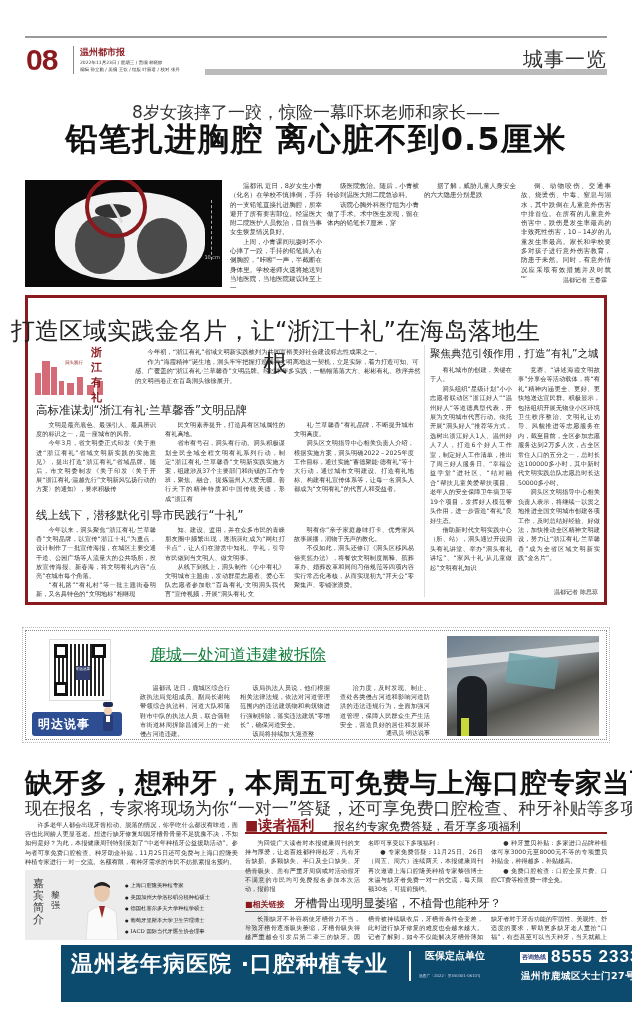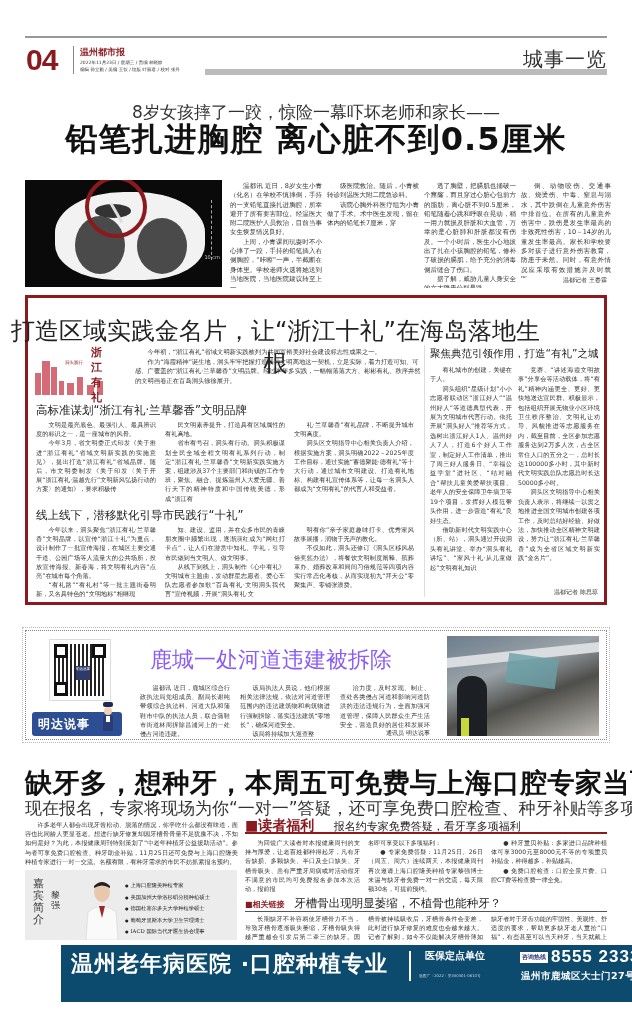--- a/index.html
+++ b/index.html
@@ -44,55 +44,55 @@
   
   .box3 { left: 25px; top: 630px; width: 582px; height: 110px; border: 1px dotted #888; outline: 1px dotted #bbb; outline-offset: 2px; }
   .qr { left: 50px; top: 640px; width: 60px; height: 60px; background:
         repeating-linear-gradient(90deg, #222 0 2px, #fff 2px 4px),
         #fff; border: 4px solid #fff; outline: 1px solid #ddd; }
   .qr-corner { position:absolute; width: 14px; height: 14px; border: 3px solid #111; background: #fff; }
   .qr-center { position:absolute; left: 22px; top: 22px; width: 14px; height: 14px; background: #2d3a6a; color:#fff; font-size: 3.5px; text-align:center; line-height: 7px; }
   .mingda { left: 32px; top: 712px; width: 90px; height: 24px; background: #2e4e93; border-radius: 3px; }
   .mingda span { position:absolute; left: 6px; top: 4px; font-size: 12px; color:#fff; font-weight: bold; letter-spacing: 1px; }
   .mingda .officer { position:absolute; right: 6px; top: -10px; width: 16px; height: 32px; }
-  .headline3 { left: 150px; top: 645px; font-size: 22px; color: #8b5cf6; }
+  .headline3 { left: 150px; top: 645px; font-size: 16px; color: #15803d; text-decoration: underline; }
   .photo3 { left: 447px; top: 636px; width: 152px; height: 100px; background: linear-gradient(160deg, #6c7d8d 0%, #9aa3a8 35%, #4e4e4a 60%, #bab7b0 100%); overflow:hidden; }
   .photo3 .beam { position:absolute; left:0; top: 14px; width: 152px; height: 10px; background: #d9dde0; transform: skewY(-6deg); }
   .photo3 .tarp { position:absolute; left: 60px; top: 20px; width: 50px; height: 30px; background: #6aa0a8; opacity: .8; transform: rotate(8deg); }
   .photo3 .person { position:absolute; left: 10px; top: 40px; width: 30px; height: 60px; background: #1c1f24; border-radius: 14px 14px 0 0; }
   .photo3 .vest { position:absolute; left: 14px; top: 82px; width: 8px; height: 18px; background: #c8d93a; }
 
   
   .headline4 { left: 25px; top: 765px; font-size: 27px; font-weight: bold; color: #111; letter-spacing: 0.5px; white-space: nowrap; }
   .subhead4 { left: 25px; top: 797px; font-size: 17px; color: #333; white-space: nowrap; }
   .tag { color: #8b1a1f; font-weight: bold; }
   .section-h { font-size: 11px; color: #222; white-space: nowrap; }
   .h-rule { height: 2px; background: #8b1a1f; }
-  .expert { left: 25px; top: 870px; width: 212px; height: 70px; background: #ececec; }
+  .expert { left: 25px; top: 870px; width: 243px; height: 70px; background: #ececec; }
   .expert .vt { position:absolute; left: 8px; top: 8px; font-size: 11px; line-height: 12px; width: 12px; color: #333; }
   .expert .name { position:absolute; left: 26px; top: 20px; font-size: 9px; line-height: 10px; width: 10px; color: #333; }
   .expert .doc { position:absolute; left: 58px; top: 8px; width: 38px; height: 62px; }
   .expert ul { position:absolute; left: 100px; top: 10px; list-style: none; font-size: 5.3px; line-height: 10.5px; color: #222; font-family: "DejaVu Serif", serif; }
   .expert li::before { content: "●"; margin-right: 2px; font-size: 4px; }
 
   
   .ad { left: 25px; top: 945px; width: 582px; height: 57px; background: #0c4a6e; color: #fff; margin-left: 36px; }
   .ad .h { position:absolute; left: 10px; top: 4px; font-size: 22px; font-weight: bold; letter-spacing: 1px; white-space: nowrap; }
   .ad .sep { position:absolute; left: 348px; top: 6px; width: 2px; height: 30px; background:#fff; }
   .ad .yb { position:absolute; left: 356px; top: 4px; font-size: 10px; font-weight: bold; white-space: nowrap; padding-left: 8px; }
   .ad .lic { position:absolute; left: 358px; top: 28px; font-size: 3.8px; color: #cfd4e8; white-space: nowrap; }
   .ad .tagbox { position:absolute; left: 459px; top: 7px; background:#fff; color:#2f3d7c; font-size: 6px; padding: 1px 2px; font-weight: bold; }
   .ad .tel { position:absolute; left: 490px; top: 2px; font-size: 17px; font-weight: bold; letter-spacing: 1px; white-space: nowrap; font-family: "Liberation Sans", sans-serif; }
   .ad .addr { position:absolute; left: 460px; top: 25px; font-size: 9.5px; font-weight: bold; white-space: nowrap; letter-spacing: 0.5px; }
 </style>
 </head>
 <body>
 
 <div class="abs top-rule"></div>
-<div class="abs page-num">04</div>
+<div class="abs page-num">08</div>
 <div class="abs num-div"></div>
 <div class="abs paper-name">温州都市报</div>
 <div class="abs meta-line" style="top:60px">2022年11月23日 / 星期三 / 责编 林晓静</div>
 <div class="abs meta-line" style="top:67px">编辑 孙立勤 / 美编 王钦 / 组版 叶丽君 / 校对 张丹</div>
 <div class="abs section-bar"></div>
 <div class="abs section-title">城事一览</div>
 
 <div class="abs kicker1">8岁女孩摔了一跤，惊险一幕吓坏老师和家长——</div>
 <div class="abs headline1">铅笔扎进胸腔  离心脏不到0.5厘米</div>
 
@@ -110,21 +110,20 @@
 
 <div class="col" style="left:230px;top:182px;width:92px;height:106px;">
   <p>温都讯 近日，8岁女生小青（化名）在学校不慎摔倒，手持的一支铅笔直接扎进胸腔，所幸避开了所有要害部位。经温医大附二院医护人员救治，目前当事女生恢复情况良好。</p>
   <p>上周，小青课间玩耍时不小心摔了一跤，手持的铅笔插入右侧胸腔，“咔嚓”一声，半截断在身体里。学校老师火速将她送到当地医院，当地医院建议转至上一</p>
 </div>
 <div class="col" style="left:327px;top:182px;width:92px;height:106px;">
   <p>级医院救治。随后，小青被转诊到温医大附二院急诊科。</p>
   <p>该院心胸外科医疗组为小青做了手术。术中医生发现，留在体内的铅笔长7厘米，穿</p>
 </div>
 <div class="col" style="left:424px;top:182px;width:92px;height:106px;">
-  <p>透了胸壁，把膈肌也捅破一个窟窿，而且穿过心脏心包前方的脂肪，离心脏不到0.5厘米，铅笔随着心跳和呼吸在晃动，稍一用力就损及肝脏和大血管，万幸的是心脏肺和肝脏都没有伤及。一个小时后，医生小心地拔出了扎在小孩胸腔的铅笔，修补了破损的膈肌，给予充分的消毒侧后缝合了伤口。</p>
   <p>据了解，威胁儿童人身安全的六大隐患分别是跌</p>
 </div>
 <div class="col" style="left:521px;top:182px;width:90px;height:96px;">
   <p>倒、动物咬伤、交通事故、烧烫伤、中毒、窒息与溺水，其中跌倒在儿童意外伤害中排首位。在所有的儿童意外伤害中，跌伤是发生率最高的非致死性伤害，10－14岁的儿童发生率最高。家长和学校要多对孩子进行意外伤害教育，防患于未然。同时，有意外情况应采取有效措施并及时就医。</p>
 </div>
 <div class="abs byline" style="left:521px;top:276px;width:86px;">温都记者 王春霖</div>
 
 <div class="abs box2"></div>
 <div class="abs headline2">打造区域实践金名片，让“浙江十礼”在海岛落地生根</div>
 

